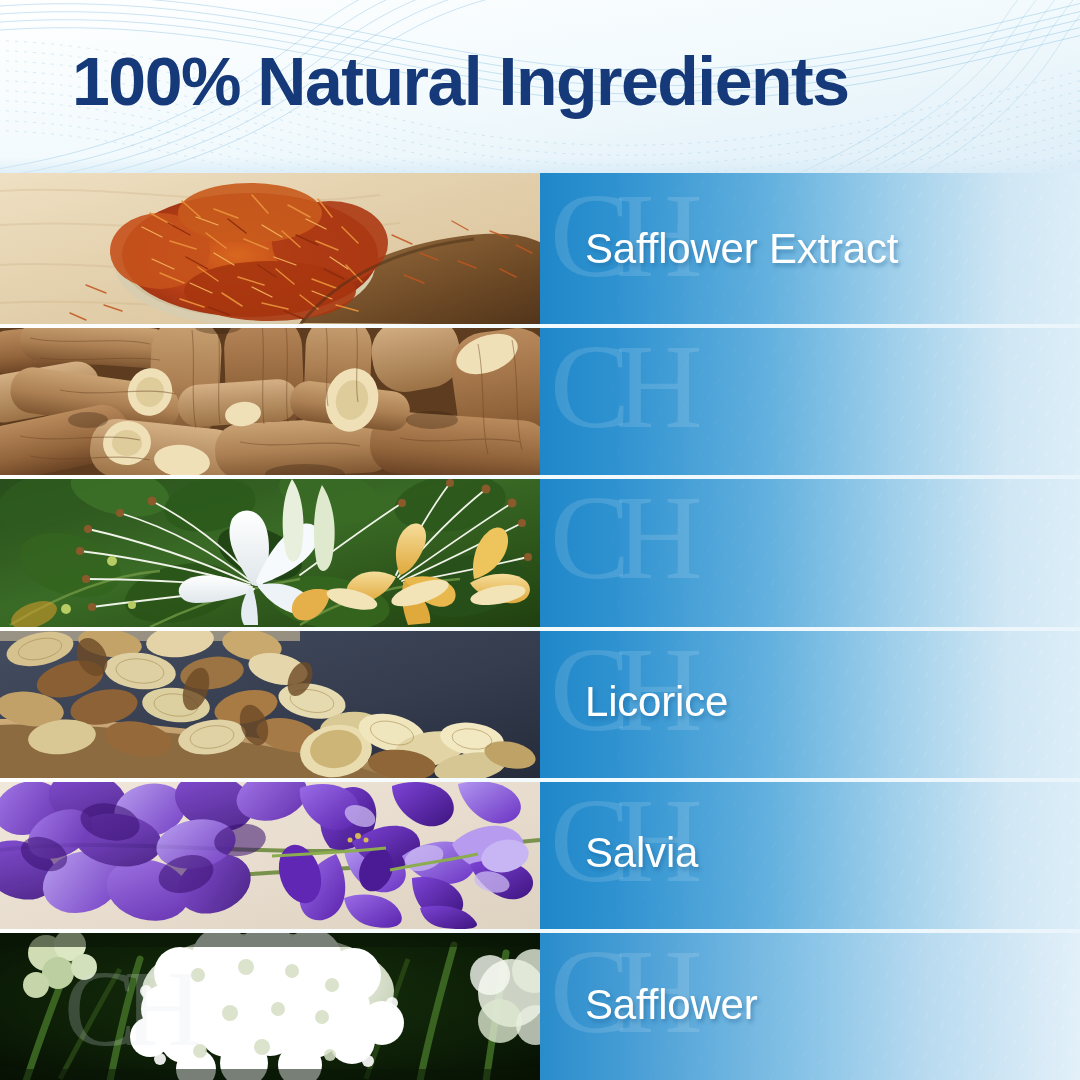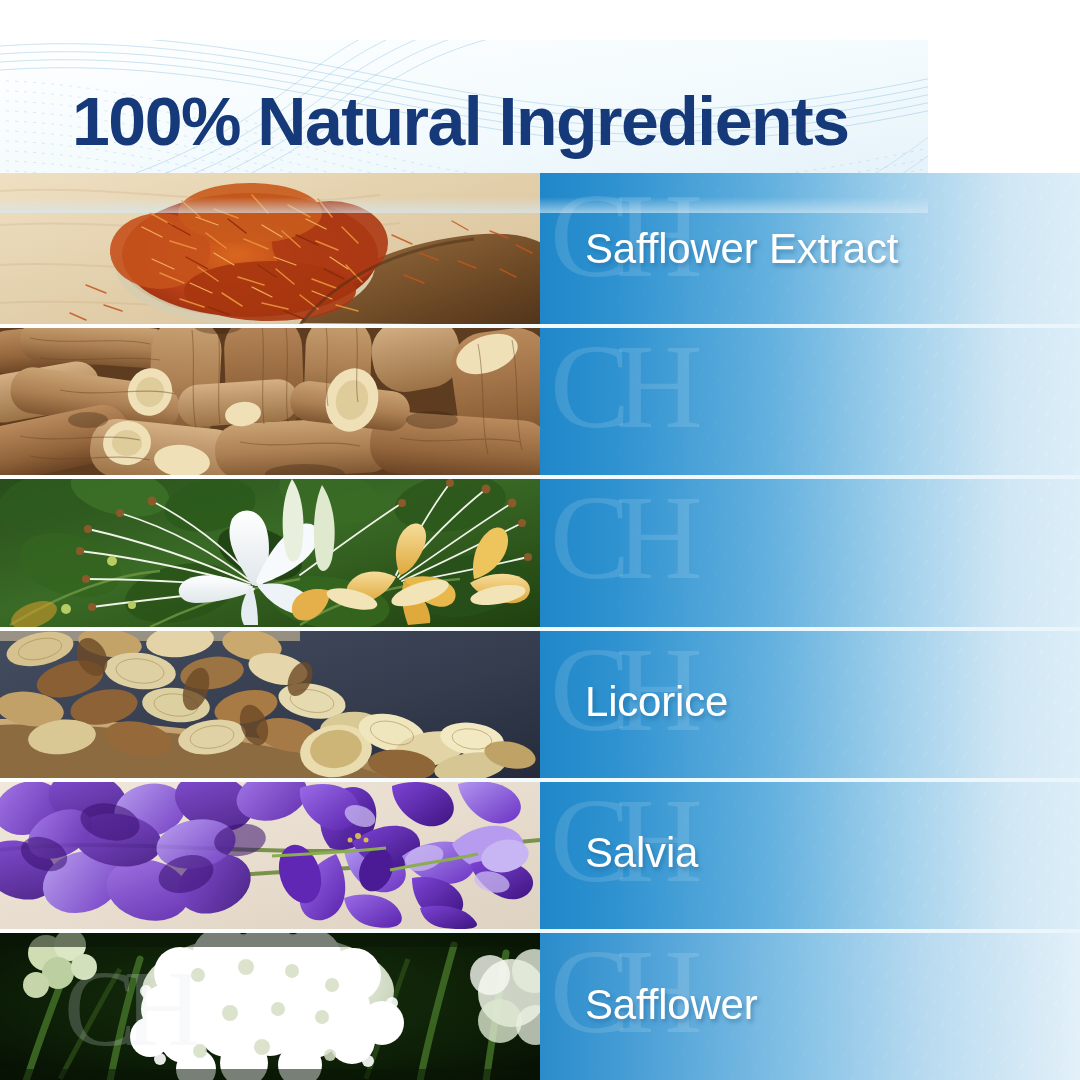--- a/index.html
+++ b/index.html
@@ -10,24 +10,23 @@
   }
   #infographic {
     position:relative;
     width:1080px; height:1080px;
     overflow:hidden;
   }
 
   
   .header {
     position:relative;
-    width:928px; height:173px;
+    width:1080px; height:173px;
     background:linear-gradient(160deg,#ffffff 0%,#f4fafd 35%,#e9f4fb 75%,#dfeff9 100%);
     overflow:hidden;
-    margin-top:40px;
   }
   .header-lines { position:absolute; inset:0; width:1080px; height:173px; }
   .header-title {
     position:absolute;
     left:72px; top:42px;
     font-size:68px;
     font-weight:bold;
     letter-spacing:-1.5px;
     color:#163a79;
     white-space:nowrap;

